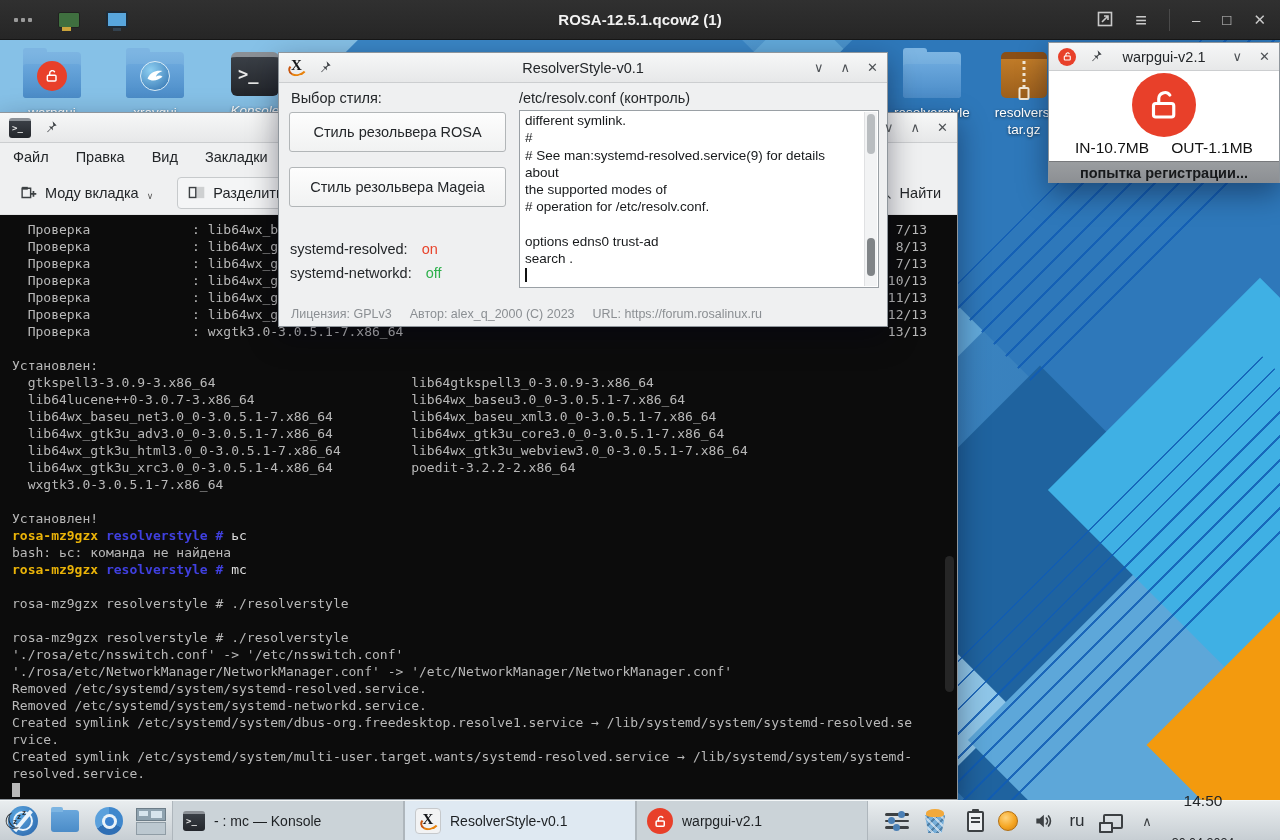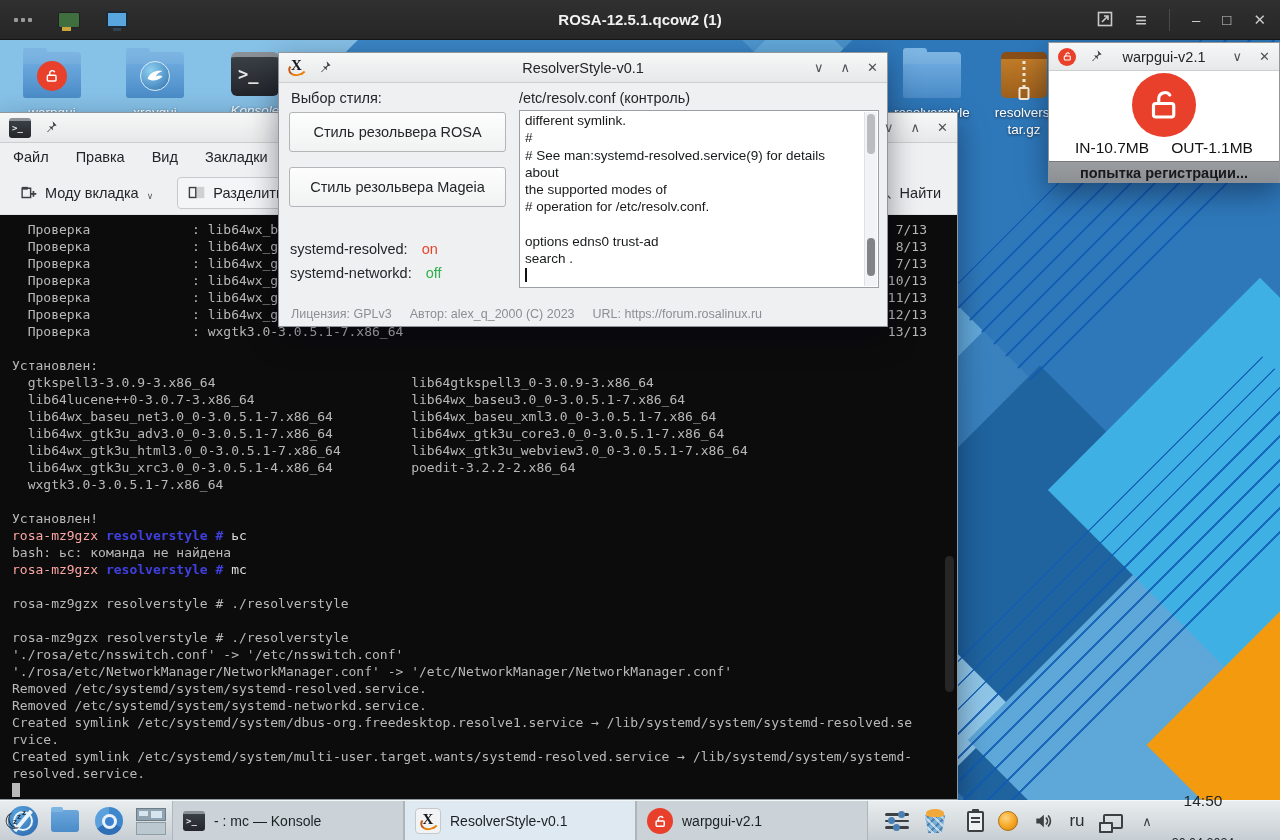--- a/index.html
+++ b/index.html
@@ -73,21 +73,21 @@
   .kwin{left:0;top:72px;width:958px;height:688px;border-left:none;}
   .kmenubar{height:28px;display:flex;align-items:center;gap:27px;padding:0 13px;background:#eff0f1;}
   .kmenubar span{font-size:14.5px;color:#232629;}
   .ktoolbar{height:44px;display:flex;align-items:center;padding:0 10px;background:#eff0f1;position:relative;border-bottom:1px solid #e2e3e4;}
   .tool{display:flex;align-items:center;gap:8px;font-size:14.5px;color:#232629;padding:7px 10px;}
   .tool .mini{font-size:9px;color:#555;align-self:flex-end;}
   .tool.boxed{border:1px solid #c7cacc;border-radius:4px;background:#f4f5f6;margin-left:14px;}
   .findbox{position:absolute;right:16px;display:flex;align-items:center;gap:8px;font-size:14.5px;color:#232629;}
   .term{position:absolute;left:0;right:0;top:102px;bottom:0;background:#0c0c0c;font-family:"DejaVu Sans Mono",monospace;font-size:13px;line-height:17px;color:#b9b9b9;padding:6px 0 0 12px;overflow:hidden;}
   .tline{height:17px;white-space:pre;position:relative;}
-  .t-r{color:#fca5a5;font-weight:normal;}
+  .t-r{color:#eab308;font-weight:bold;}
   .t-b{color:#4040e0;font-weight:bold;}
   .t-w{color:#dedede;}
   .tcount{position:absolute;right:30px;top:0;}
   .tcursor{display:inline-block;width:8px;height:14px;background:#b9b9b9;vertical-align:-2px;}
   .kscroll{position:absolute;right:3px;top:443px;width:9px;height:136px;background:#262626;border-radius:5px;}
 
   
   .rwin{left:278px;top:12px;width:610px;height:275px;}
   .rbody{position:relative;height:245px;}
   .rlabel{position:absolute;left:12px;top:7px;font-size:14.5px;color:#232629;}

